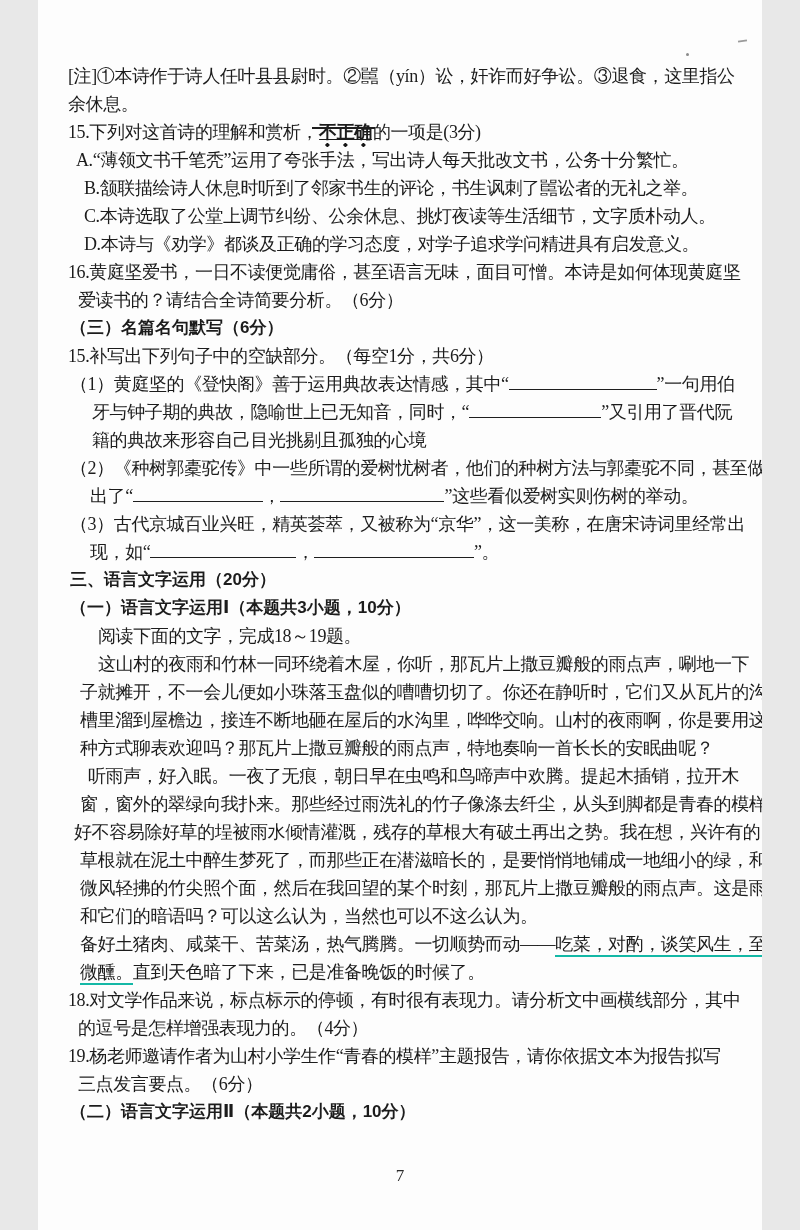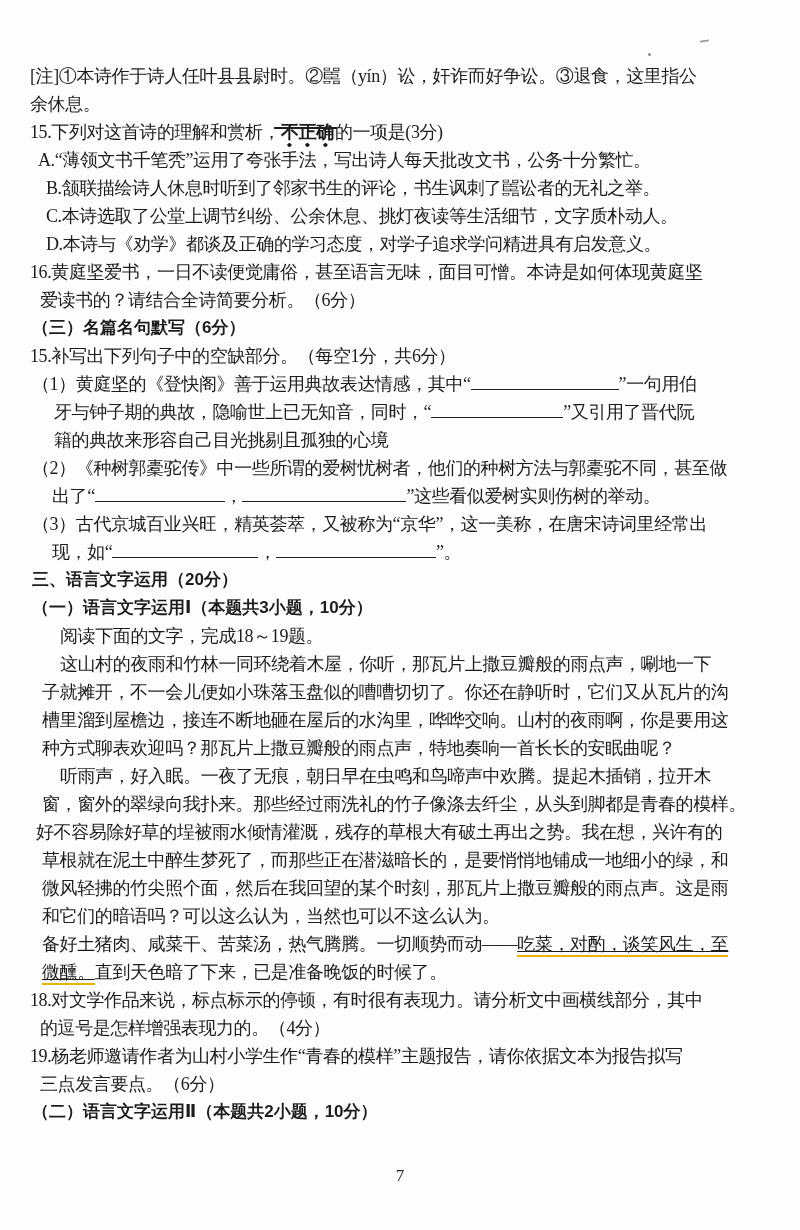--- a/index.html
+++ b/index.html
@@ -1,18 +1,18 @@
 <!DOCTYPE html>
 <html lang="zh"><head>
 <meta charset="utf-8">
 <style>
   html,body{margin:0;padding:0;background:#e8e8e8;}
   .page{
     position:relative;
-    width:800px;height:1230px;
+    width:724px;height:1230px;
     margin:0 auto;
     background:#fdfdfd;
     color:#1c1c1c;
     font-family:"Liberation Serif","DejaVu Serif",serif;
     box-sizing:border-box;
     padding:62px 34px 0 30px;
     overflow:hidden;
   }
   .line{
     font-size:18px;
@@ -24,42 +24,42 @@
     font-family:"Liberation Sans","DejaVu Sans",sans-serif;
     font-weight:700;
     font-size:17px;
     letter-spacing:0;
   }
   .t{}
   .em{
     font-weight:700;
     position:relative;
     padding:0 1px;
+    text-decoration:underline;
   }
   
   .em::before{
     content:"";
     position:absolute;
     left:3px;right:3px;bottom:-5px;height:4px;
     background-image:radial-gradient(circle,#151515 1.7px,rgba(0,0,0,0) 2px);
     background-size:18px 4px;
     background-repeat:repeat-x;
     background-position:center;
   }
   
   .em::after{
     content:"";
     position:absolute;
     left:-6px;right:-2px;top:0.30em;height:1.6px;
     background:#1e1e1e;
   }
   .u{
-    border-bottom:2px solid #eab308;
+    border-bottom:2px solid #14b8a6;
     padding-bottom:1px;
-    text-decoration:underline;
   }
   .blank{
     display:inline-block;
     border-bottom:1.6px solid #1e1e1e;
     height:0.95em;
     vertical-align:baseline;
   }
   .footer{
     position:absolute;
     left:0;right:0;top:1166px;
@@ -104,21 +104,21 @@
       <div class="line" style="margin-left: 22px;"><span class="t">出了“</span><span class="blank" style="width: 130px;"></span><span class="t">，</span><span class="blank" style="width: 164px;"></span><span class="t">”这些看似爱树实则伤树的举动。</span></div>
       <div class="line" style="margin-left: 2px;"><span class="t">（3）古代京城百业兴旺，精英荟萃，又被称为“京华”，这一美称，在唐宋诗词里经常出</span></div>
       <div class="line" style="margin-left: 22px;"><span class="t">现，如“</span><span class="blank" style="width: 146px;"></span><span class="t">，</span><span class="blank" style="width: 160px;"></span><span class="t">”。</span></div>
       <div class="line hei" style="margin-left: 2px;"><span class="t">三、语言文字运用（20分）</span></div>
       <div class="line hei" style="margin-left: 2px;"><span class="t">（一）语言文字运用Ⅰ（本题共3小题，10分）</span></div>
       <div class="line" style="margin-left: 30px;"><span class="t">阅读下面的文字，完成18～19题。</span></div>
       <div class="line" style="margin-left: 30px;"><span class="t">这山村的夜雨和竹林一同环绕着木屋，你听，那瓦片上撒豆瓣般的雨点声，唰地一下</span></div>
       <div class="line" style="margin-left: 12px;"><span class="t">子就摊开，不一会儿便如小珠落玉盘似的嘈嘈切切了。你还在静听时，它们又从瓦片的沟</span></div>
       <div class="line" style="margin-left: 12px;"><span class="t">槽里溜到屋檐边，接连不断地砸在屋后的水沟里，哗哗交响。山村的夜雨啊，你是要用这</span></div>
       <div class="line" style="margin-left: 12px;"><span class="t">种方式聊表欢迎吗？那瓦片上撒豆瓣般的雨点声，特地奏响一首长长的安眠曲呢？</span></div>
-      <div class="line" style="margin-left: 30px; font-family: Liberation Serif, serif;"><span class="t">听雨声，好入眠。一夜了无痕，朝日早在虫鸣和鸟啼声中欢腾。提起木插销，拉开木</span></div>
+      <div class="line" style="margin-left: 20px; font-family: Liberation Serif, serif;"><span class="t">听雨声，好入眠。一夜了无痕，朝日早在虫鸣和鸟啼声中欢腾。提起木插销，拉开木</span></div>
       <div class="line" style="margin-left: 12px;"><span class="t">窗，窗外的翠绿向我扑来。那些经过雨洗礼的竹子像涤去纤尘，从头到脚都是青春的模样。</span></div>
       <div class="line" style="margin-left: 6px;"><span class="t">好不容易除好草的埕被雨水倾情灌溉，残存的草根大有破土再出之势。我在想，兴许有的</span></div>
       <div class="line" style="margin-left: 12px;"><span class="t">草根就在泥土中醉生梦死了，而那些正在潜滋暗长的，是要悄悄地铺成一地细小的绿，和</span></div>
       <div class="line" style="margin-left: 12px;"><span class="t">微风轻拂的竹尖照个面，然后在我回望的某个时刻，那瓦片上撒豆瓣般的雨点声。这是雨</span></div>
       <div class="line" style="margin-left: 12px;"><span class="t">和它们的暗语吗？可以这么认为，当然也可以不这么认为。</span></div>
       <div class="line" style="margin-left: 12px;"><span class="t">备好土猪肉、咸菜干、苦菜汤，热气腾腾。一切顺势而动——</span><span class="u">吃菜，对酌，谈笑风生，至</span></div>
       <div class="line" style="margin-left: 12px;"><span class="u">微醺。</span><span class="t">直到天色暗了下来，已是准备晚饭的时候了。</span></div>
       <div class="line"><span class="t">18.对文学作品来说，标点标示的停顿，有时很有表现力。请分析文中画横线部分，其中</span></div>
       <div class="line" style="margin-left: 10px;"><span class="t">的逗号是怎样增强表现力的。（4分）</span></div>
       <div class="line"><span class="t">19.杨老师邀请作者为山村小学生作“青春的模样”主题报告，请你依据文本为报告拟写</span></div>

